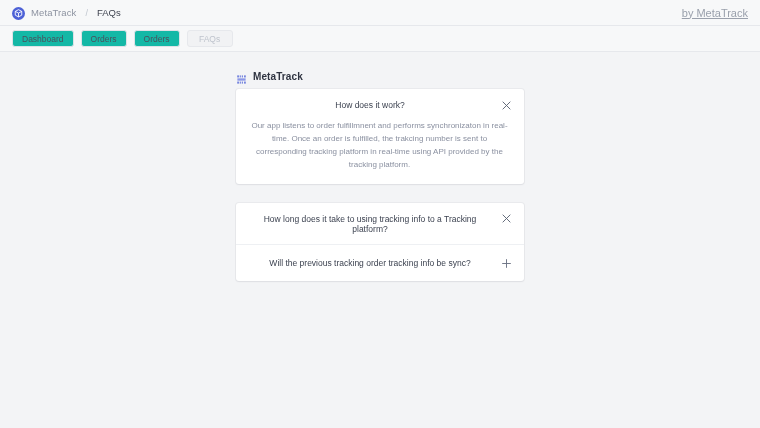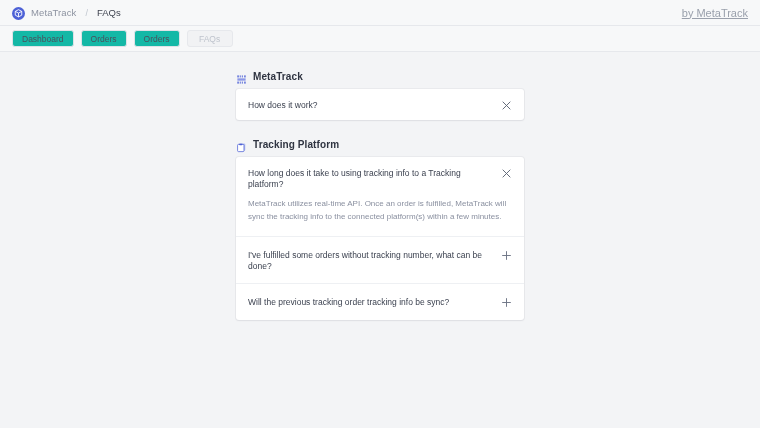--- a/index.html
+++ b/index.html
@@ -92,21 +92,21 @@
     letter-spacing: .1px;
   }
 
   .card {
     background: #ffffff;
     border-radius: 3px;
     box-shadow: 0 0 0 1px rgba(20,25,40,.045), 0 1px 2px rgba(20,25,40,.05);
     overflow: hidden;
     margin-bottom: 19px;
   }
-  .faq { border-bottom: 1px solid #eef0f3; }
+  .faq { border-bottom: 1px solid #eef0f3; text-align: center; }
   .faq:last-child { border-bottom: none; }
 
   .faq-head {
     display: flex;
     align-items: flex-start;
     padding: 10px 12px 9px 12px;
     cursor: pointer;
     gap: 8px;
   }
   .faq-q {
@@ -183,63 +183,42 @@
 
       <div class="faq">
         <div class="faq-head">
           <div class="faq-q">How does it work?</div>
           <span class="faq-toggle">
             <svg viewBox="0 0 14 14" width="11" height="11">
               <path d="M2.5 2.5 L11.5 11.5 M11.5 2.5 L2.5 11.5" stroke="#5b6474" stroke-width="1.2" stroke-linecap="round"></path>
             </svg>
           </span>
         </div>
+        <div class="faq-body">
+          <div class="faq-a">Our app listens to order fulfillmnent and performs synchronizaton in real-time. Once an order is fulfilled, the trakcing number is sent to corresponding tracking platform in real-time using API provided by the tracking platform.</div>
+        </div>
       </div>
 
 
     </div>
 
-    <div class="section-head">
-      <span class="section-ico">
-        <svg viewBox="0 0 16 16" width="11" height="11">
-          <rect x="4.2" y="2.2" width="9.3" height="10.6" rx="1.4" fill="#b6bfee"></rect>
-          <rect x="2.3" y="3.4" width="9.3" height="10.6" rx="1.4" fill="#ffffff" stroke="#4d61d6" stroke-width="1.1"></rect>
-          <rect x="4.6" y="2.4" width="4.7" height="2.4" rx="1" fill="#4d61d6"></rect>
-        </svg>
-      </span>
-      <span class="section-title">Tracking Platform</span>
-    </div>
 
     <div class="card">
 
       <div class="faq">
         <div class="faq-head">
           <div class="faq-q">How long does it take to using tracking info to a Tracking platform?</div>
           <span class="faq-toggle">
             <svg viewBox="0 0 14 14" width="11" height="11">
               <path d="M2.5 2.5 L11.5 11.5 M11.5 2.5 L2.5 11.5" stroke="#5b6474" stroke-width="1.2" stroke-linecap="round"></path>
             </svg>
           </span>
         </div>
-        <div class="faq-body">
-          <div class="faq-a">MetaTrack utilizes real-time API. Once an order is fulfilled, MetaTrack will sync the tracking info to the connected platform(s) within a few minutes.</div>
-        </div>
       </div>
 
-      <div class="faq collapsed">
-        <div class="faq-head">
-          <div class="faq-q">I've fulfilled some orders without tracking number, what can be done?</div>
-          <span class="faq-toggle">
-            <svg viewBox="0 0 14 14" width="11" height="11">
-              <path d="M7 2 L7 12 M2 7 L12 7" stroke="#6b7384" stroke-width="1.2" stroke-linecap="round"></path>
-            </svg>
-          </span>
-        </div>
-
-      </div>
 
       <div class="faq collapsed">
         <div class="faq-head">
           <div class="faq-q">Will the previous tracking order tracking info be sync?</div>
           <span class="faq-toggle">
             <svg viewBox="0 0 14 14" width="11" height="11">
               <path d="M7 2 L7 12 M2 7 L12 7" stroke="#6b7384" stroke-width="1.2" stroke-linecap="round"></path>
             </svg>
           </span>
         </div>

